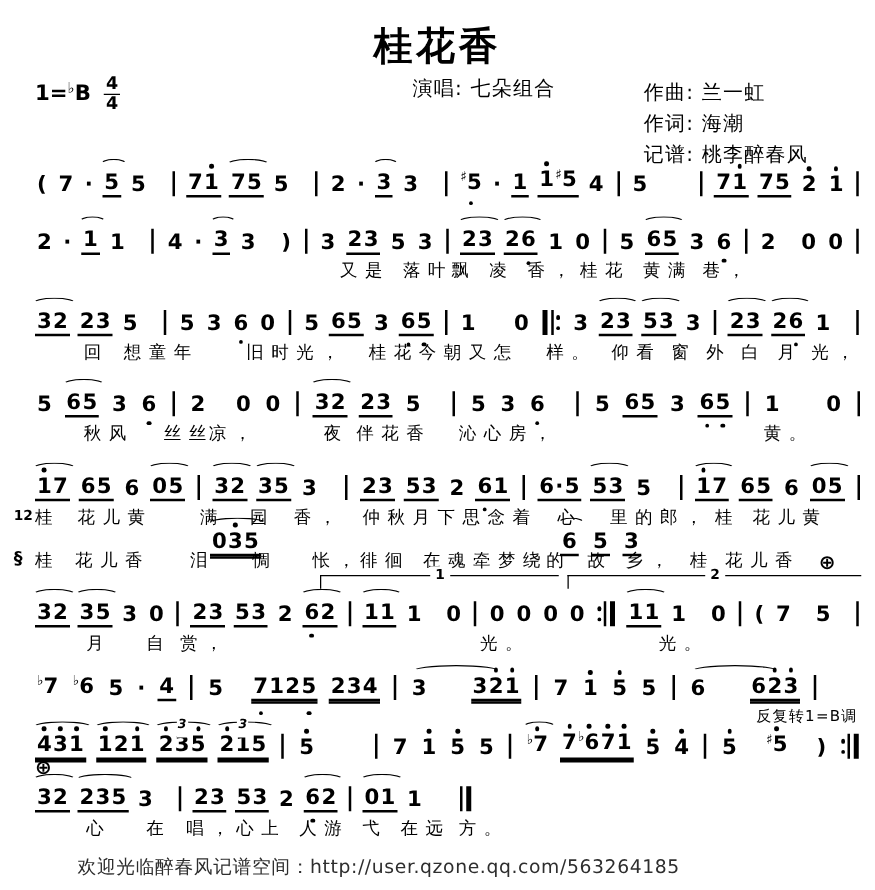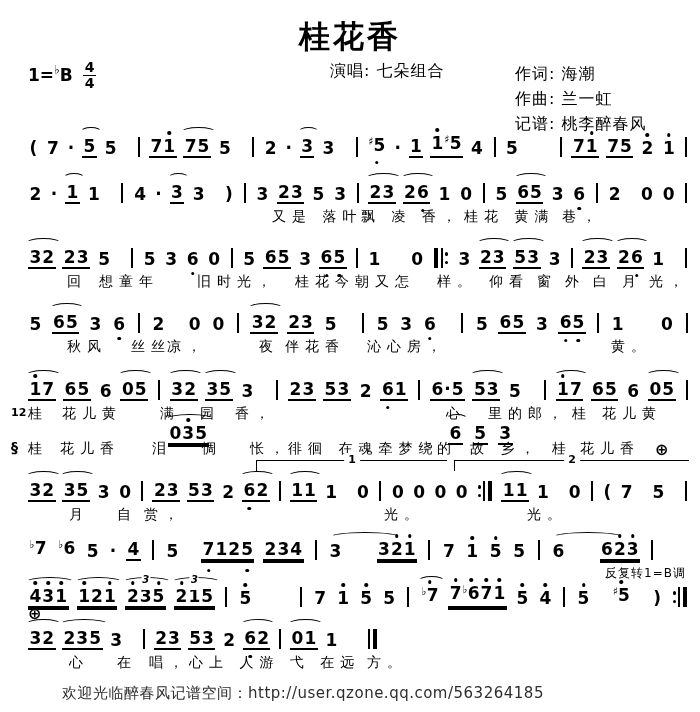--- a/index.html
+++ b/index.html
@@ -73,22 +73,22 @@
     <span class="flat">♭</span>
     <span>B</span>
   <span class="frac">
     <span class="fr-top" style="display:block">4</span>
     <span style="display:block">4</span>
   </span>
 </div>
 
 <div class="credit-sing">演唱: 七朵组合</div>
 <div class="credit-col">
+  <div>作曲: 兰一虹</div>
   <div>作词: 海潮</div>
-  <div>作曲: 兰一虹</div>
   <div>记谱: 桃李醉春风</div>
 </div>
 
 <div id="score">
     <div class="system s0">
       <div class="notes">
         <span class="tok"><span class="ch">(</span></span>
         <span class="tok"><span class="ch">7</span></span>
         <span class="tok">·</span>
         <span class="tok u1"><span class="ch">5</span><i class="arc"></i></span>
@@ -348,20 +348,21 @@
           <span class="bl"></span>
         </span>
       </div>
       <div class="lyrics ly1">
         <span class="premark">12</span>
         <span class="lyr" style="left: 0px;">桂</span>
         <span class="lyr" style="left: 34px;">花儿黄</span>
         <span class="lyr" style="left: 132px;">满</span>
         <span class="lyr" style="left: 172px;">园</span>
         <span class="lyr" style="left: 207px;">香，</span>
+        <span class="lyr" style="left: 262px;">仲秋月下思念着</span>
         <span class="lyr" style="left: 418px;">心</span>
         <span class="lyr" style="left: 460px;">里的郎，</span>
         <span class="lyr" style="left: 544px;">桂</span>
         <span class="lyr" style="left: 574px;">花儿黄</span>
       </div>
       <div class="sub" style="left: 140px;"><div class="notes">
           <span class="tok u2"><span class="ch">0</span><span class="ch">3<i class="dt hi"></i></span><span class="ch">5</span><i class="arc"></i></span>
         </div></div>
       <div class="sub" style="left: 420px;"><div class="notes">
           <span class="tok u1"><span class="ch">6</span><i class="arc"></i></span>

